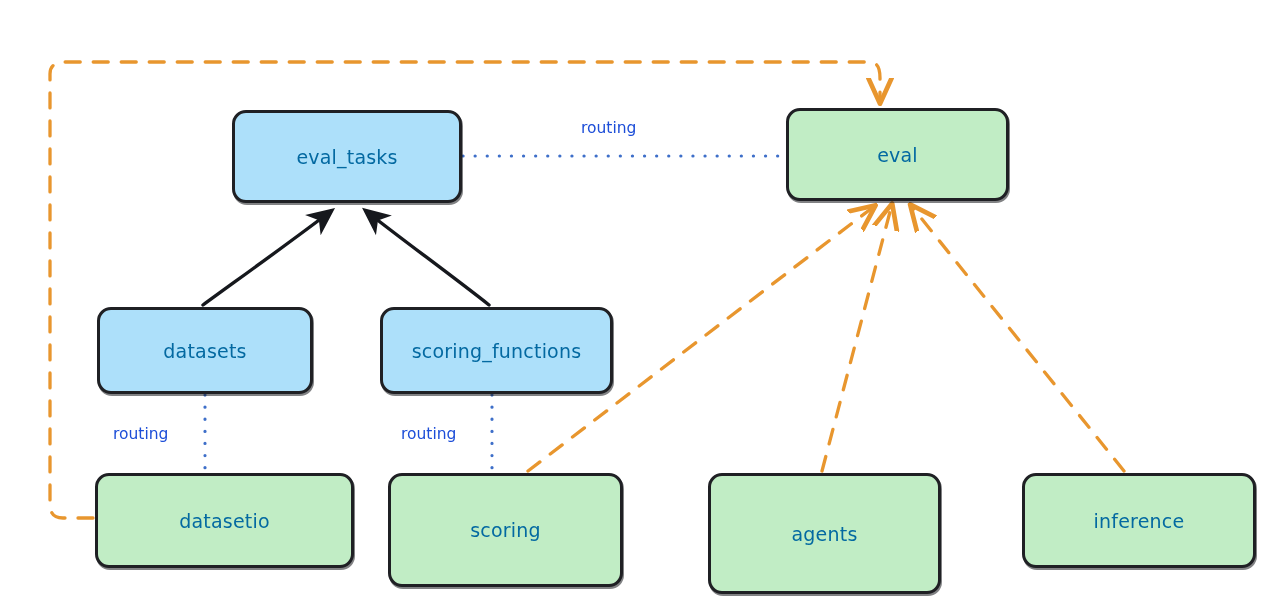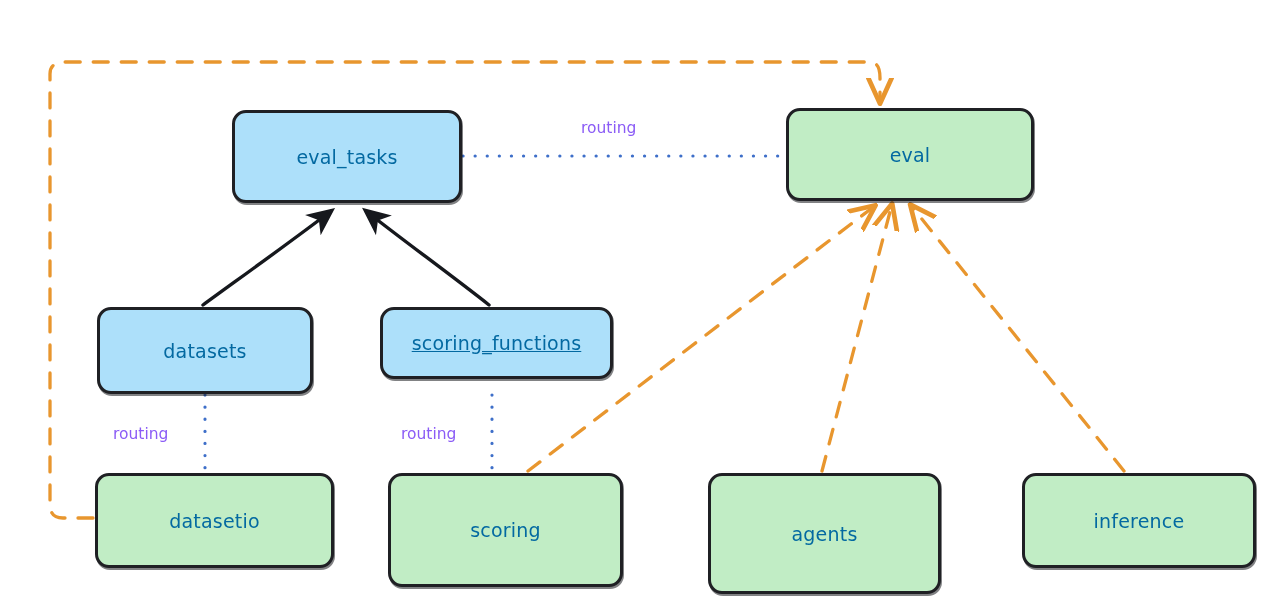--- a/index.html
+++ b/index.html
@@ -43,21 +43,21 @@
     z-index: 3;
     box-shadow: 1px 2px 0 rgba(25,27,31,0.55);
   }
   .node.blue  { background: #ade0fa; }
   .node.green { background: #c1edc5; }
 
   .edge-label {
     position: absolute;
     font-family: "DejaVu Sans", sans-serif;
     font-size: 15.5px;
-    color: #8b5cf6;
+    color: #1d4ed8;
     white-space: nowrap;
     z-index: 4;
     background: #ffffff;
     padding: 0 3px;
   }
 </style>
 </head>
 <body>
 
 <div id="canvas">
@@ -88,33 +88,33 @@
 
     <path d="M822,471 L891,208" fill="none" stroke="#e8962e" stroke-width="3.3" stroke-linecap="round" stroke-dasharray="15 13" marker-end="url(#arrow-orange)"></path>
 
     <path d="M1124,471 L913,208" fill="none" stroke="#e8962e" stroke-width="3.3" stroke-linecap="round" stroke-dasharray="15 13" marker-end="url(#arrow-orange)"></path>
   </svg>
 
   <div class="node blue" style="left:232px; top:110px; width:230px; height:93px;">
     <span>eval_tasks</span>
   </div>
 
-  <div class="node green" style="left:786px; top:108px; width:248px; height:93px;">
+  <div class="node green" style="left:786px; top:108px; width:223px; height:93px;">
     <span>eval</span>
   </div>
 
   <div class="node blue" style="left:97px; top:307px; width:216px; height:87px;">
     <span>datasets</span>
   </div>
 
-  <div class="node blue" style="left:380px; top:307px; width:233px; height:72px;text-decoration:underline;">
+  <div class="node blue" style="left:380px; top:307px; width:233px; height:87px;">
     <span>scoring_functions</span>
   </div>
 
-  <div class="node green" style="left:95px; top:473px; width:239px; height:95px;">
+  <div class="node green" style="left:95px; top:473px; width:259px; height:95px;">
     <span>datasetio</span>
   </div>
 
   <div class="node green" style="left:388px; top:473px; width:235px; height:114px;">
     <span>scoring</span>
   </div>
 
   <div class="node green" style="left:708px; top:473px; width:233px; height:121px;">
     <span>agents</span>
   </div>

